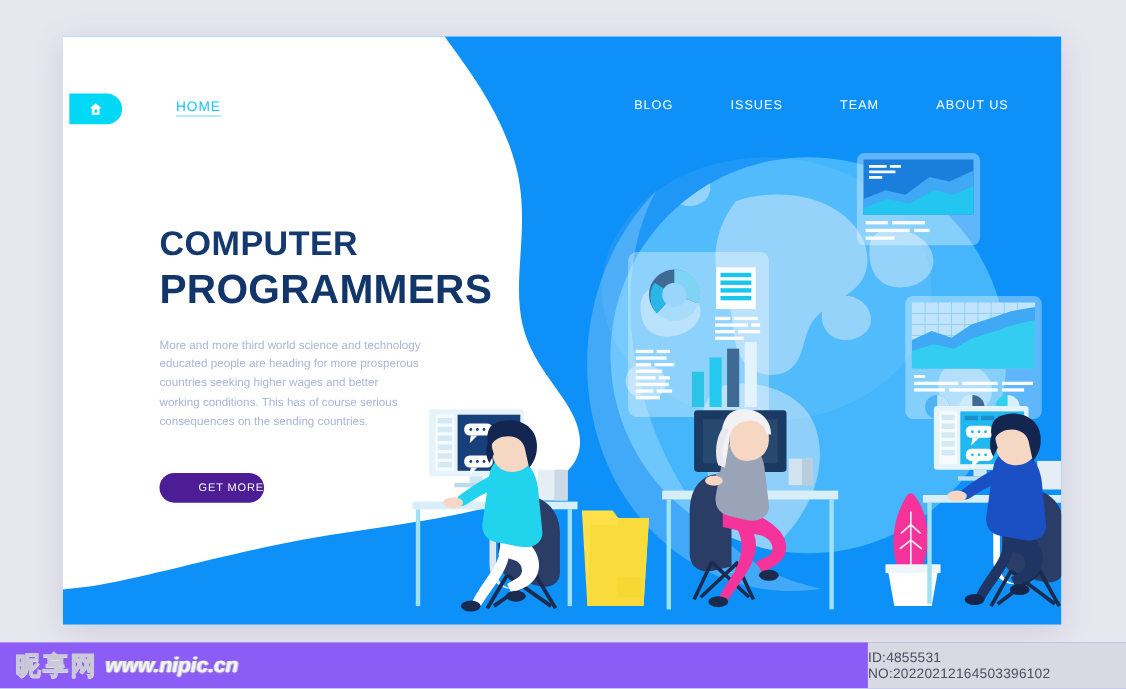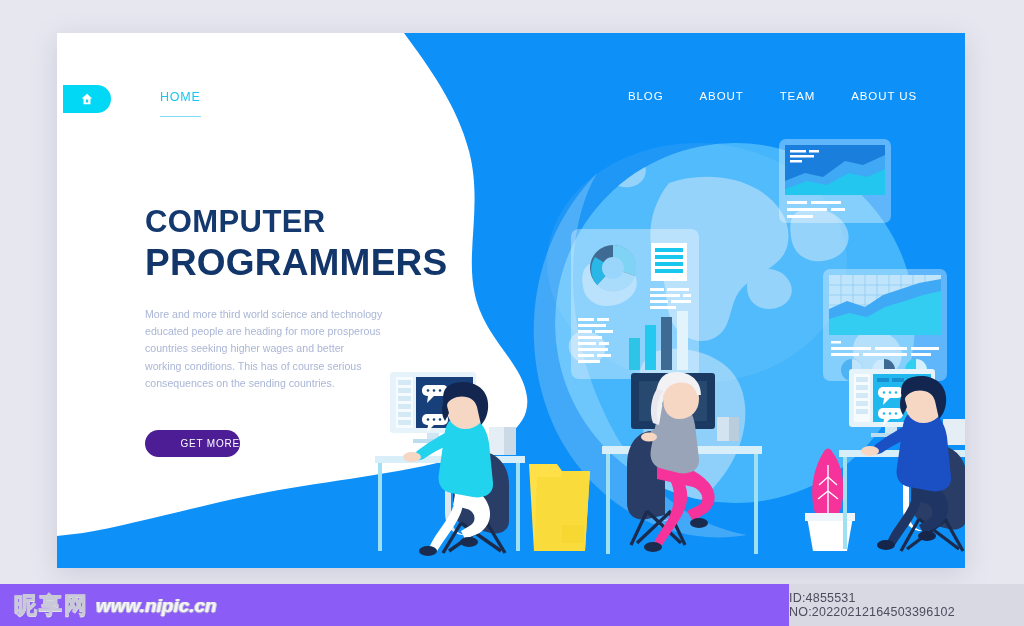--- a/index.html
+++ b/index.html
@@ -102,29 +102,29 @@
     align-items: center;
     justify-content: center;
   }
   #home-link {
     position: absolute;
     left: 103px; top: 57px;
     font-size: 12.5px;
     letter-spacing: 0.8px;
     color: #18c6f0;
     border-bottom: 1.6px solid #7fdcf5;
-    padding-bottom: 12px;
+    padding-bottom: 1px;
     cursor: pointer;
   }
   #nav {
     position: absolute;
     right: 48px; top: 57px;
     display: flex;
     align-items: flex-end;
-    gap: 36px;
+    gap: 52px;
   }
   #nav .nav-item {
     font-size: 11.5px;
     letter-spacing: 0.9px;
     color: #ffffff;
     cursor: pointer;
     white-space: nowrap;
   }
 
   
@@ -586,21 +586,21 @@
     <div id="header">
       <div id="logo-badge">
         <svg width="14" height="14" viewBox="0 0 24 24">
           <path d="M12 3 L3 11 H6 V21 H18 V11 H21 Z" fill="#ffffff"></path>
           <rect x="10" y="13" width="4" height="5" fill="#00d8f5"></rect>
         </svg>
       </div>
       <div id="home-link">HOME</div>
       <div id="nav">
         <div class="nav-item">BLOG</div>
-        <div class="nav-item">ABOUT</div>
+        <div class="nav-item">ISSUES</div>
         <div class="nav-item">TEAM</div>
         <div class="nav-item">ABOUT US</div>
       </div>
     </div>
 
     <div id="hero">
       <div class="title-1">COMPUTER</div>
       <div class="title-2">PROGRAMMERS</div>
       <div class="desc">More and more third world science and technology educated people are heading for more prosperous countries seeking higher wages and better working conditions. This has of course serious consequences on the sending countries.</div>
       <div id="cta">

